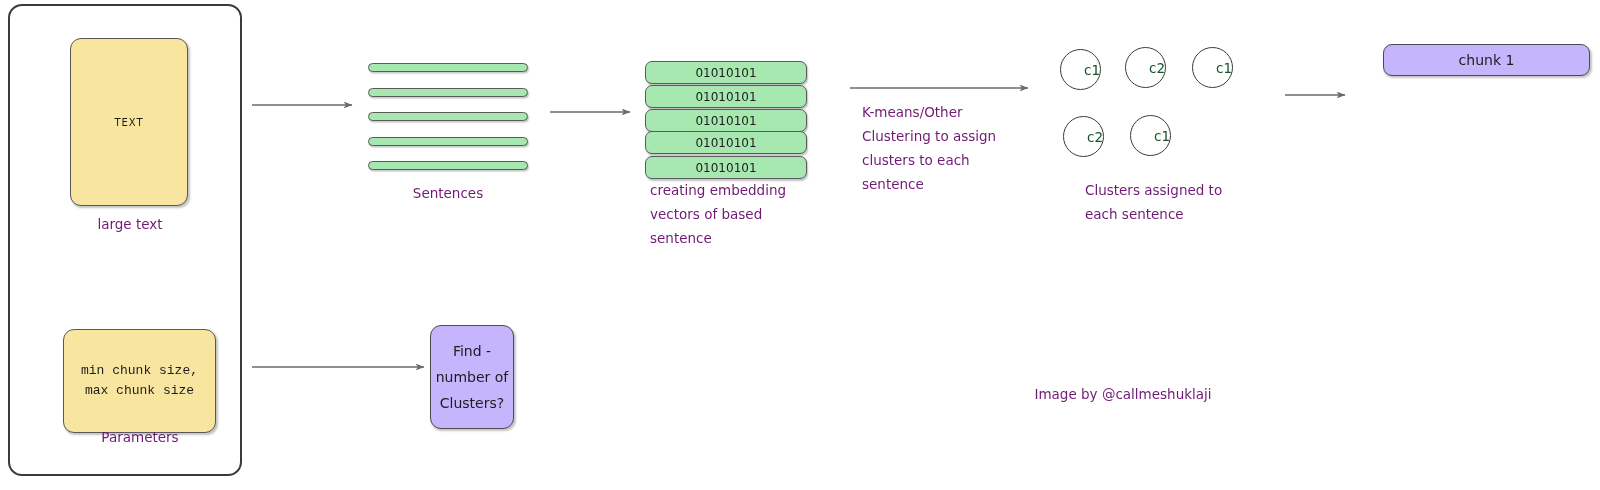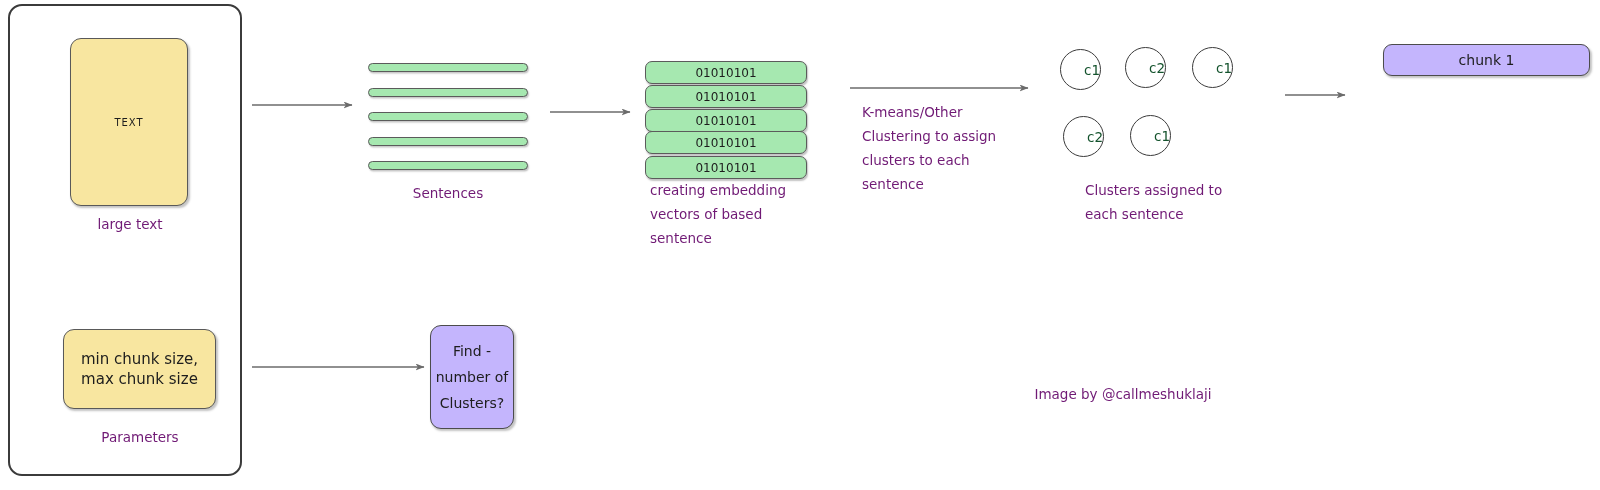--- a/index.html
+++ b/index.html
@@ -34,21 +34,21 @@
     border: 1.4px solid #595959;
     border-radius: 11px;
     box-shadow: 1.5px 2px 2px rgba(60,60,60,0.30);
     display: flex;
     align-items: center;
     justify-content: center;
     text-align: center;
     color: #1d1d1d;
   }
   .text-box  { left: 70px;  top: 38px;  width: 118px; height: 168px; font-size: 10px; letter-spacing: 1px; }
-  .param-box { left: 63px;  top: 329px; width: 153px; height: 80px;  font-size: 15px; line-height: 20px; }
+  .param-box { left: 63px;  top: 329px; width: 153px; height: 104px;  font-size: 13px; line-height: 20px; font-family: Liberation Mono, monospace; }
 
   
   .bbox {
     background: #c4b5fd;
     border: 1.4px solid #4c4c4c;
     border-radius: 9px;
     box-shadow: 1.5px 2px 2px rgba(60,60,60,0.30);
     display: flex;
     align-items: center;
     justify-content: center;

